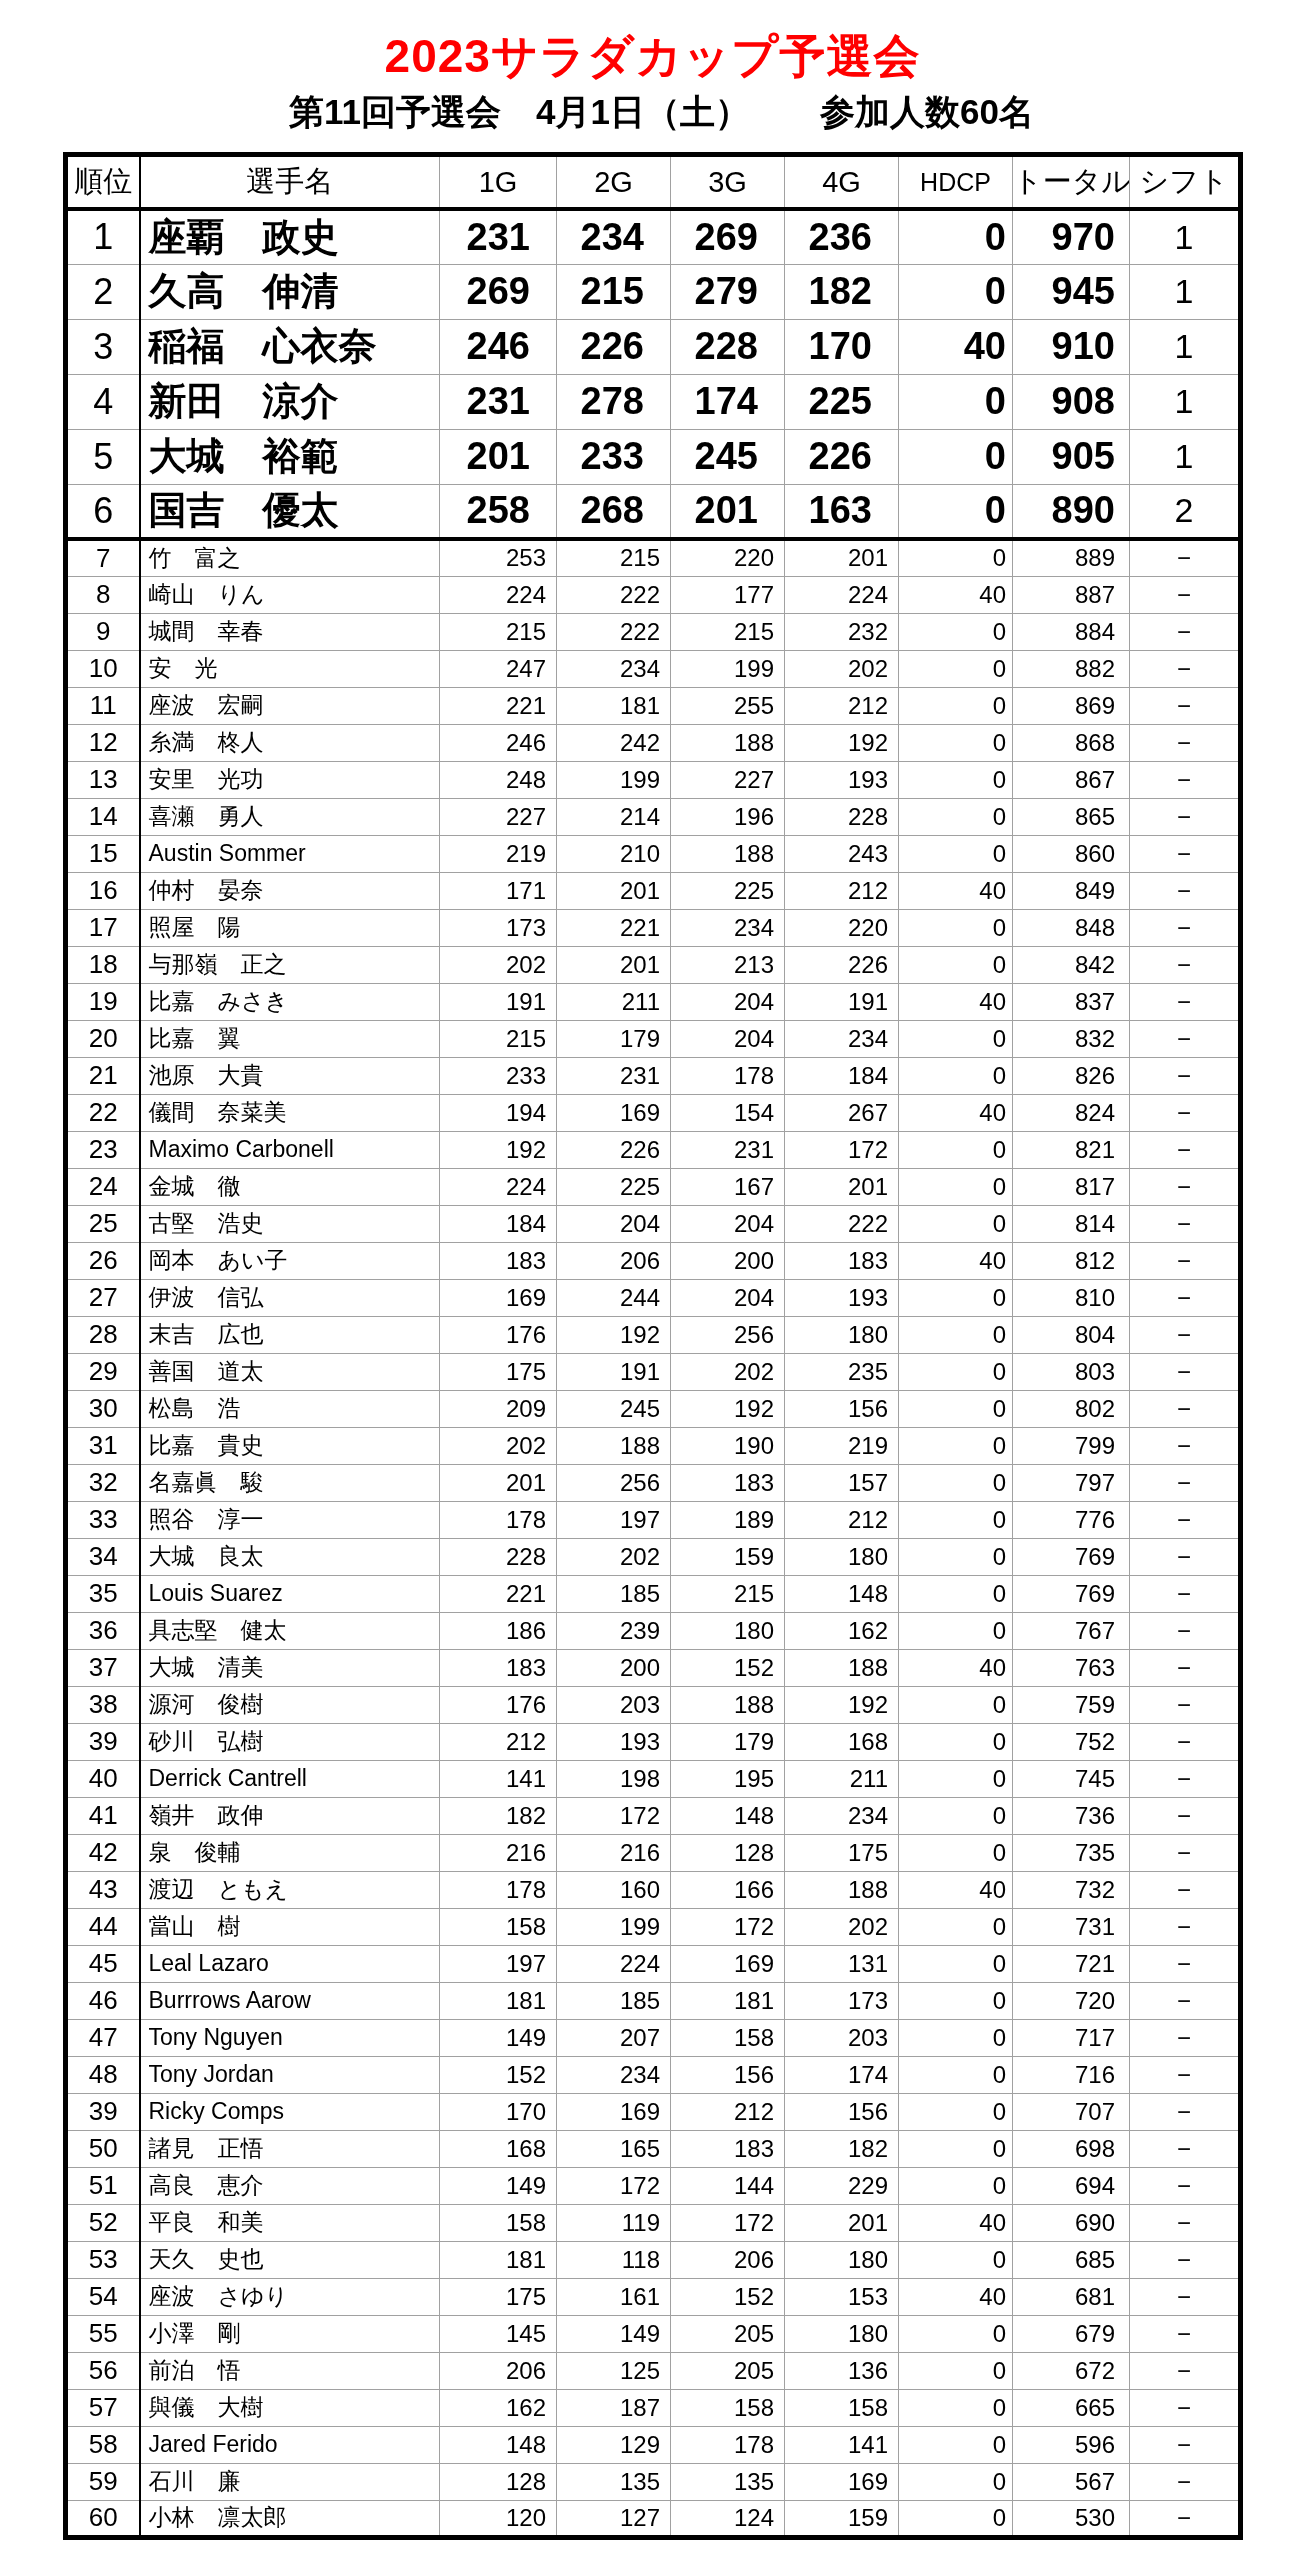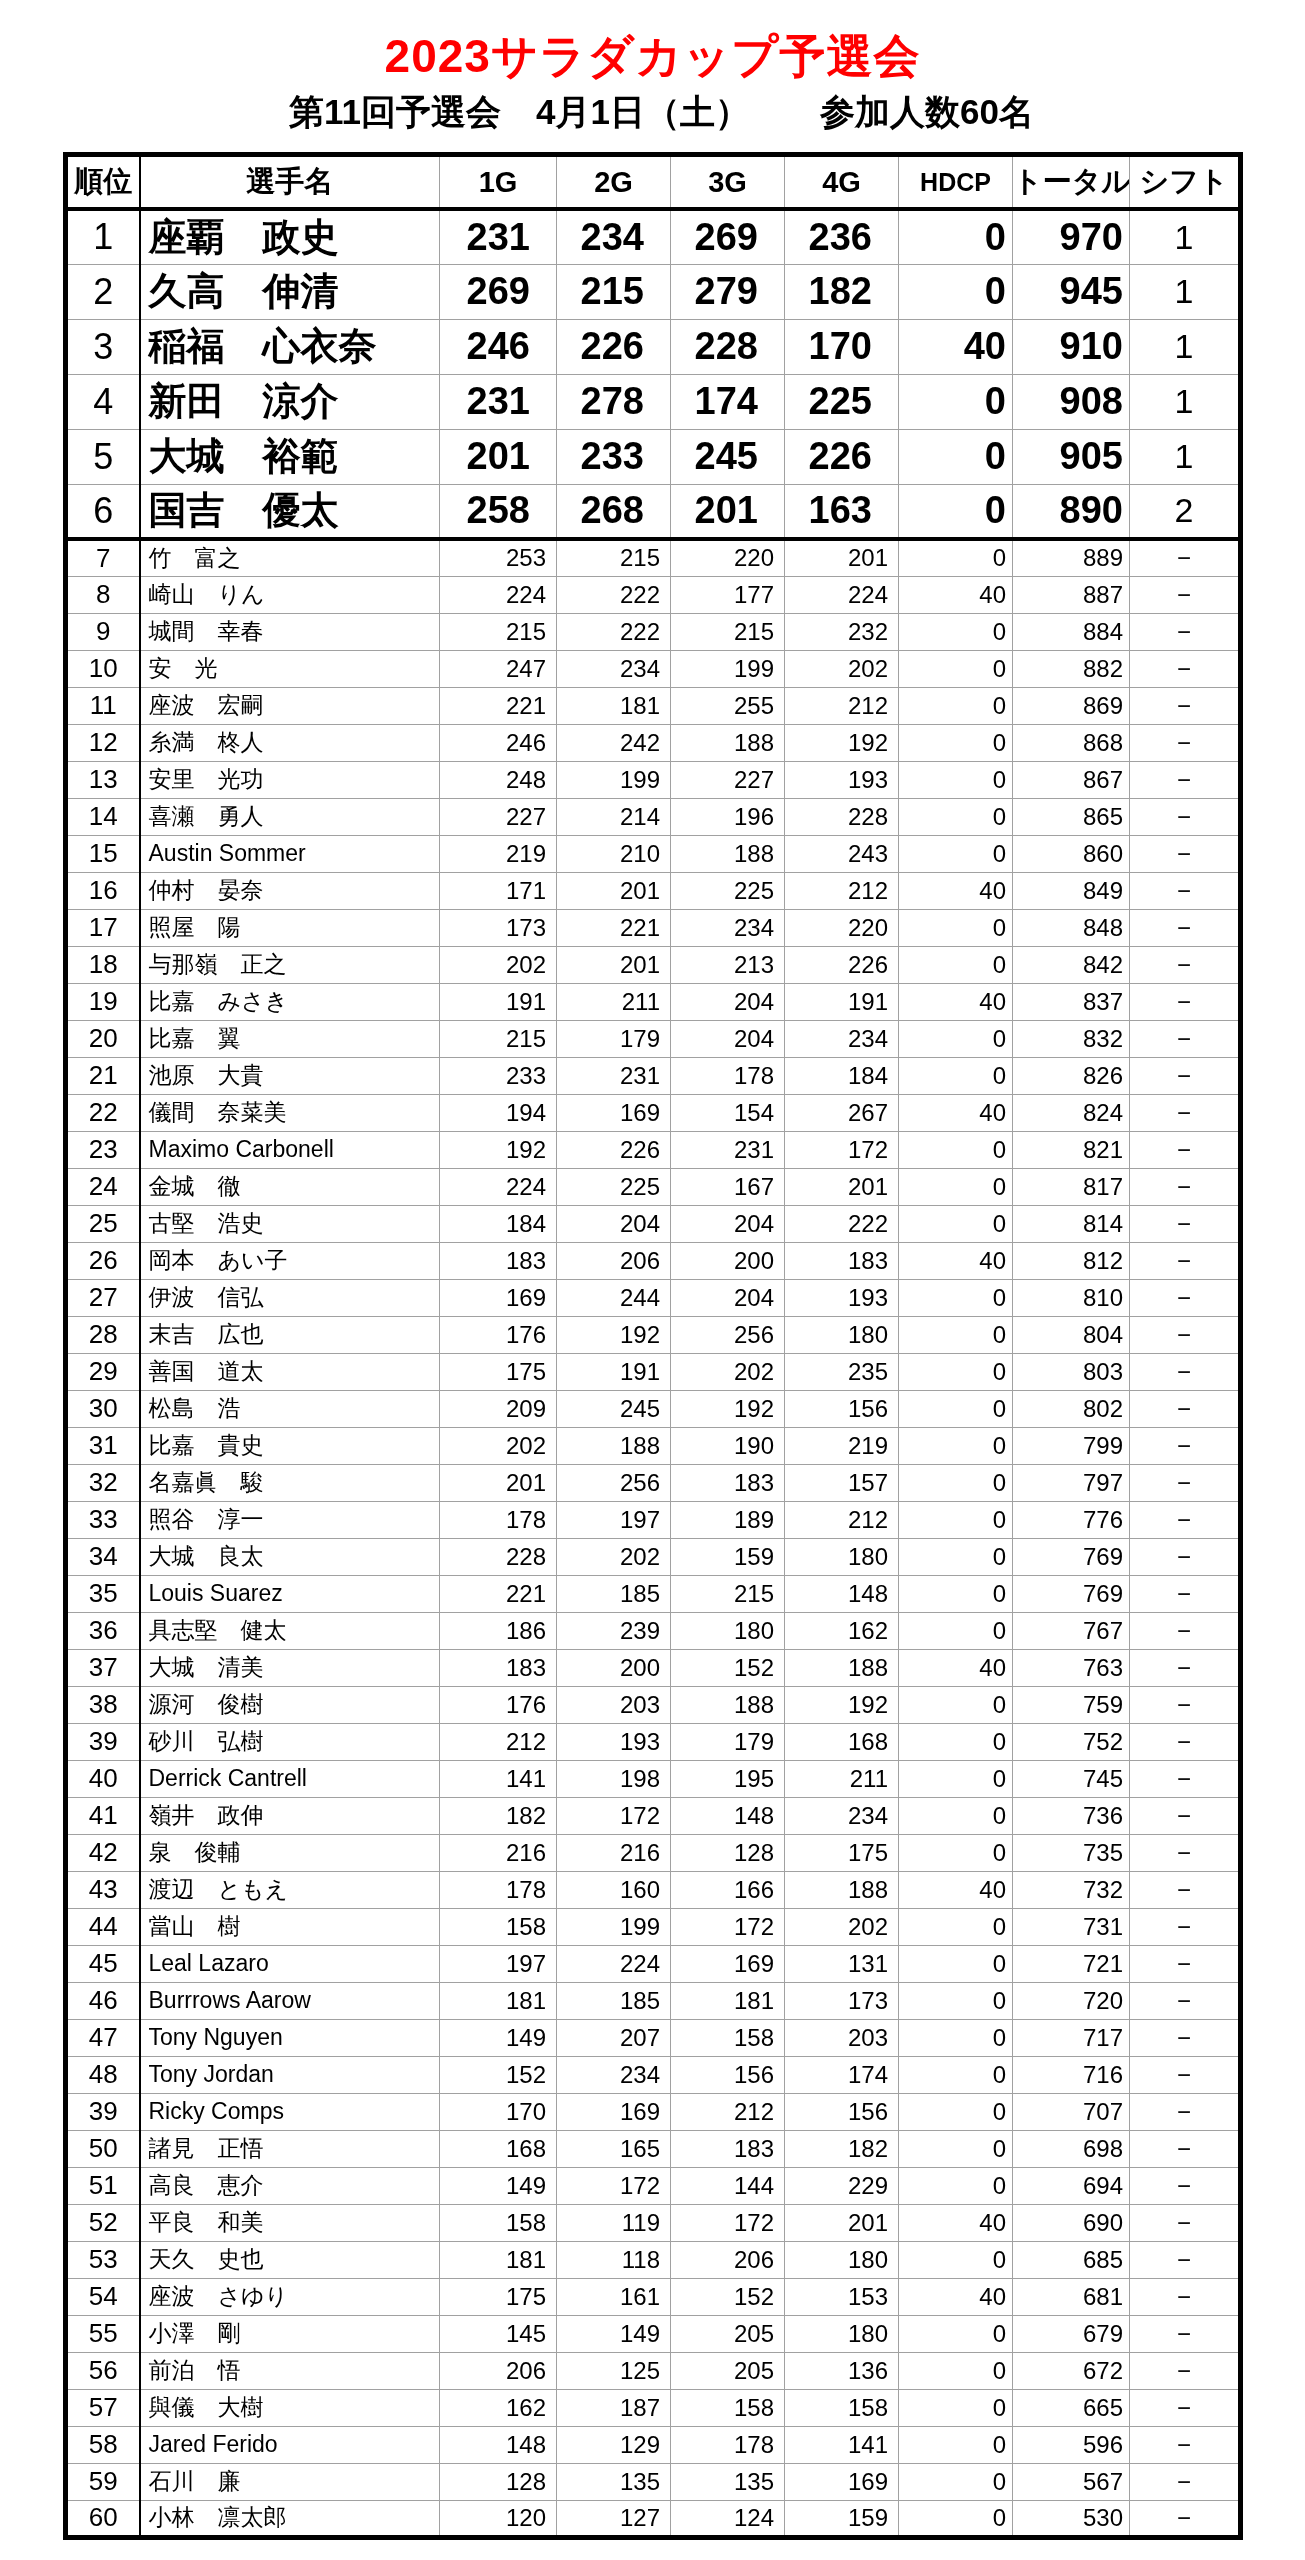--- a/index.html
+++ b/index.html
@@ -20,42 +20,42 @@
   table{
     border-collapse:collapse;table-layout:fixed;
     margin-left:63px;margin-top:20px;width:1175px;
     border:5px solid #000;
   }
   th,td{
     border:1px solid #a1a1a1;overflow:hidden;white-space:nowrap;
     vertical-align:middle;padding:0;
   }
   thead th{
-    height:50px;font-size:29px;font-weight:bold;text-align:center;
+    height:50px;font-size:29px;font-weight:normal;text-align:center;
     border-bottom:4px solid #000;
   }
   thead th.hdcp-h{font-size:25px;margin-left:44px;}
   th:first-child,td.rank{border-right:2px solid #000;}
   tr.top{height:55px;}
   tr.top td{font-size:38px;}
   tr.top td.rank{font-size:36px;}
   tr.top td.name,tr.top td.num,tr.top td.hdcp,tr.top td.total{font-weight:bold;}
   tr.top td.shift{font-size:34px;}
   tr.last-top td{border-bottom:4px solid #000;}
   tr.normal{height:37px;}
   tr.normal td{font-size:24px;}
   tr.normal td.rank{font-size:26px;}
   tr.normal td.name{font-size:23px;}
   td.rank{text-align:center;}
   td.name{text-align:left;padding-left:8px;}
   td.num{text-align:right;}
   tr.top td.num{padding-right:26px;}
   tr.normal td.num{padding-right:10px;}
   td.hdcp{text-align:right;padding-right:6px;}
-  td.total{text-align:right;padding-right:6px;}
+  td.total{text-align:right;padding-right:14px;}
   td.shift{text-align:center;}
 </style>
 </head>
 <body>
 
 <div class="sheet">
   <div class="title" style="color: rgb(255, 0, 0);">2023サラダカップ予選会</div>
   <div class="subtitle">第11回予選会　4月1日（土）　　参加人数60名</div>
 
   <table>

